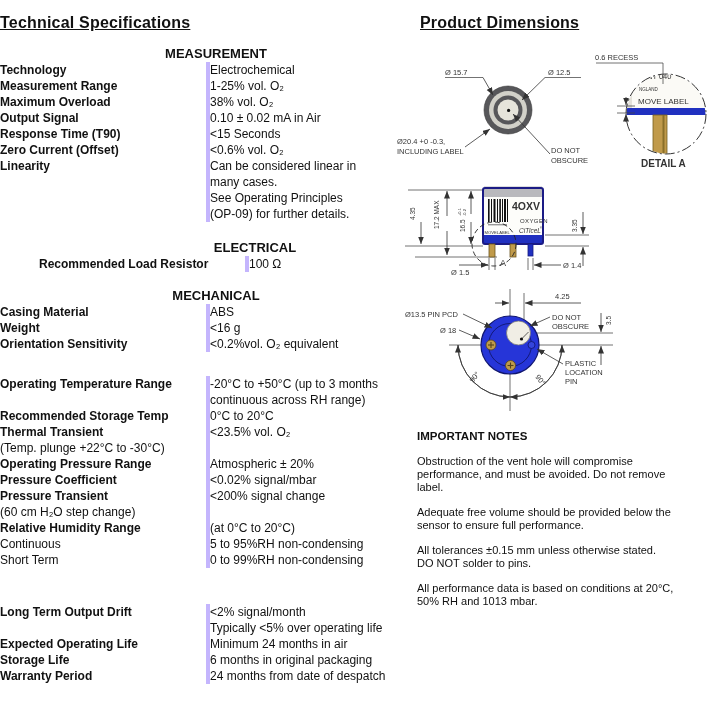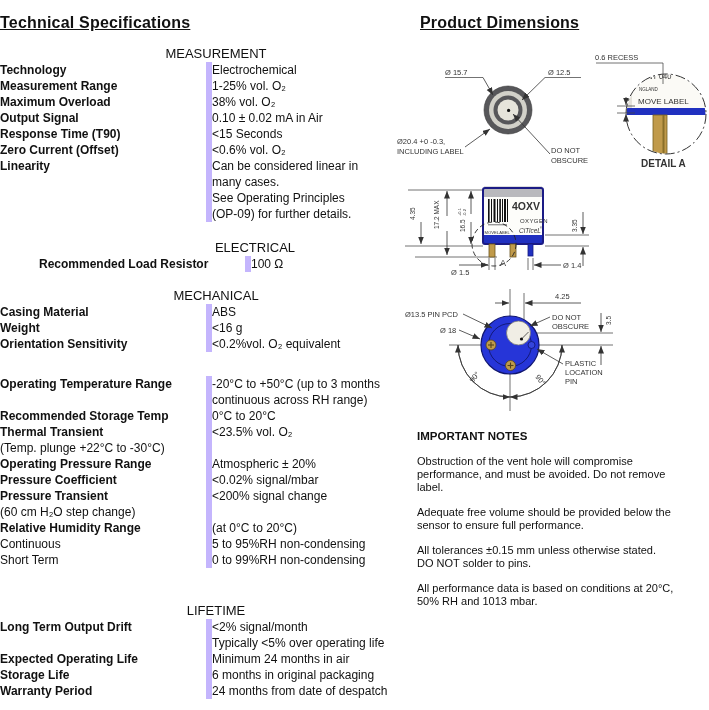--- a/index.html
+++ b/index.html
@@ -3,26 +3,26 @@
 <meta charset="utf-8">
 <style>
   html,body{margin:0;padding:0}
   body{width:709px;height:710px;position:relative;background:#fff;overflow:hidden;
        font-family:"Liberation Sans","DejaVu Sans",sans-serif;color:#111}
   .doc-title{position:absolute;top:14px;margin:0;font-size:16px;font-weight:bold;
              text-decoration:underline;text-align:left;letter-spacing:.2px}
   #left-title{left:0;width:418px}
   #right-title{left:420px;width:272px}
   .spec-section{position:absolute;left:0;width:418px}
-  .sec-heading{margin:0;font-size:13px;font-weight:normal;text-align:center;transform:translateX(7px)}
+  .sec-heading{margin:0;font-size:13px;font-weight:bold;text-align:center;transform:translateX(7px)}
   table.spec{border-collapse:collapse;table-layout:fixed;width:418px;margin-top:1px}
   table.spec td{padding:0;vertical-align:top;font-size:12px;line-height:16px}
   td.lbl{width:206px;text-align:left;font-weight:bold;padding-right:7px}
   td.lbl.light{font-weight:normal}
-  td.val{border-left:6px solid #c4b5fd;padding-left:6px}
+  td.val{border-left:4px solid #c4b5fd;padding-left:6px}
   .vline{min-height:16px;white-space:nowrap}
   .notes{position:absolute;left:417px;top:430px;width:294px}
   .notes h3{margin:0 0 13px;font-size:11.5px}
   .notes .para{margin:0 0 12px;font-size:11px}
   .notes .nline{line-height:13px}
   svg{position:absolute;overflow:visible}
   svg text{font-family:"Liberation Sans","DejaVu Sans",sans-serif;fill:#333}
   .dim{font-size:7.5px}
   .dim-s{font-size:6.5px}
   .dim-xs{font-size:4px}
@@ -213,21 +213,20 @@
     <td class="lbl light">Short Term</td>
     <td class="val">
               <div class="vline">0 to 99%RH non-condensing</div>
             </td>
   </tr>
 </tbody>
       </table>
   </section>
 
   <section class="spec-section" style="top: 603px;">
-    <h2 class="sec-heading">LIFETIME</h2>
     <table class="spec">
         <tbody>
   <tr>
     <td class="lbl">Long Term Output Drift</td>
     <td class="val">
               <div class="vline">&lt;2% signal/month</div>
               <div class="vline">Typically &lt;5% over operating life</div>
             </td>
   </tr>
 

